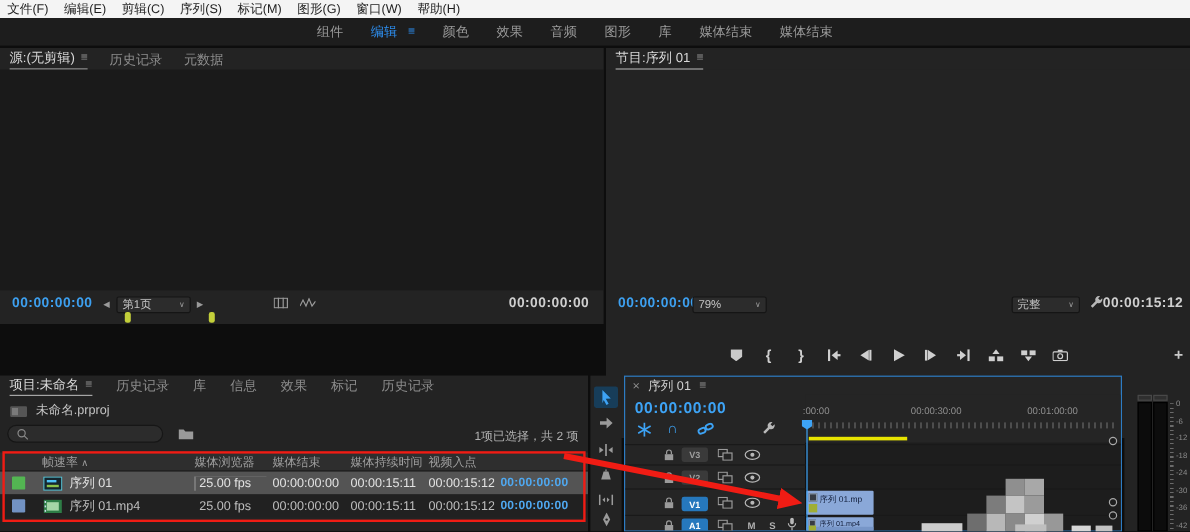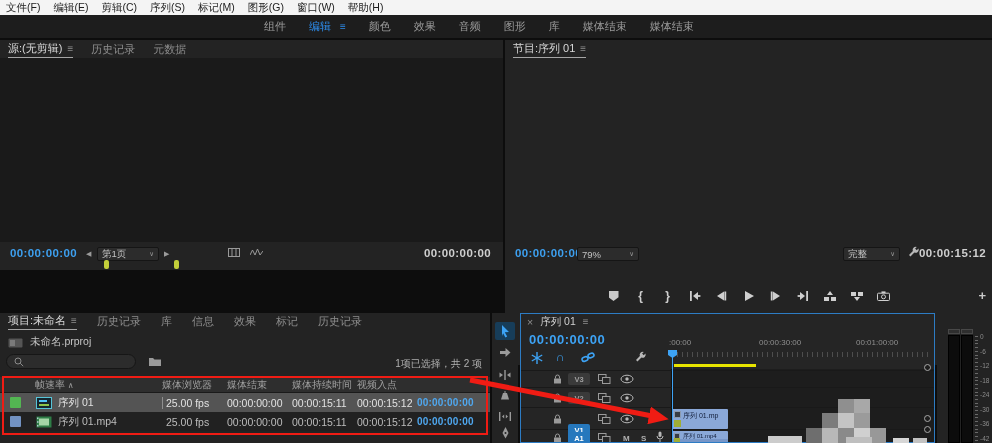--- a/index.html
+++ b/index.html
@@ -504,21 +504,21 @@
         </span>
     </div>
 
     <div>
       <span class="abs" style="left:32px;top:100px">
           <svg width="9" height="10">
             <rect x="1" y="4.5" width="7" height="5" fill="#9a9a9a"></rect>
             <path d="M2.5 4.5V3a2 2 0 014 0v1.5" stroke="#9a9a9a" fill="none"></path>
           </svg>
         </span>
-      <span class="tl-badge badge-on" style="left:47px;top:110px">V1</span>
+      <span class="tl-badge badge-on" style="left:47px;top:100px">V1</span>
       <span class="abs" style="left:77px;top:100px">
           <svg width="13" height="10">
             <rect x="0.5" y="0.5" width="7.5" height="6" fill="none" stroke="#9a9a9a"></rect>
             <rect x="4.5" y="3.5" width="7.5" height="6" fill="#252525" stroke="#9a9a9a"></rect>
           </svg>
         </span>
       <span class="abs" style="left:99px;top:100px">
           <svg width="14" height="10">
             <ellipse cx="7" cy="5" rx="6" ry="3.8" fill="none" stroke="#b8b8b8"></ellipse>
             <circle cx="7" cy="5" r="1.7" fill="#b8b8b8"></circle>

